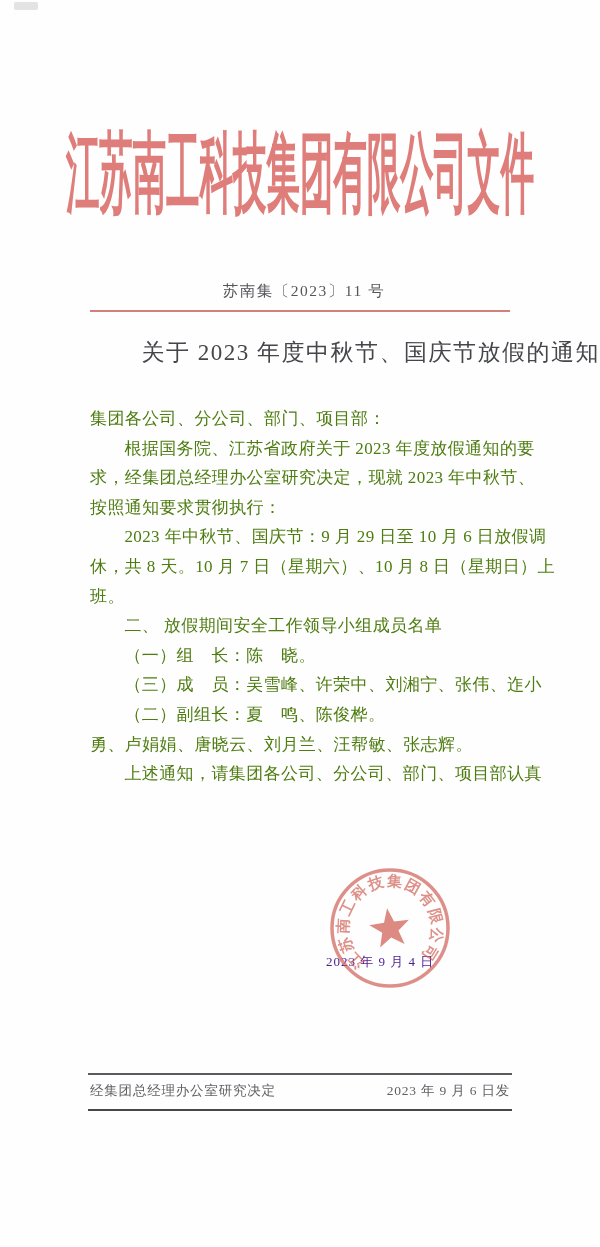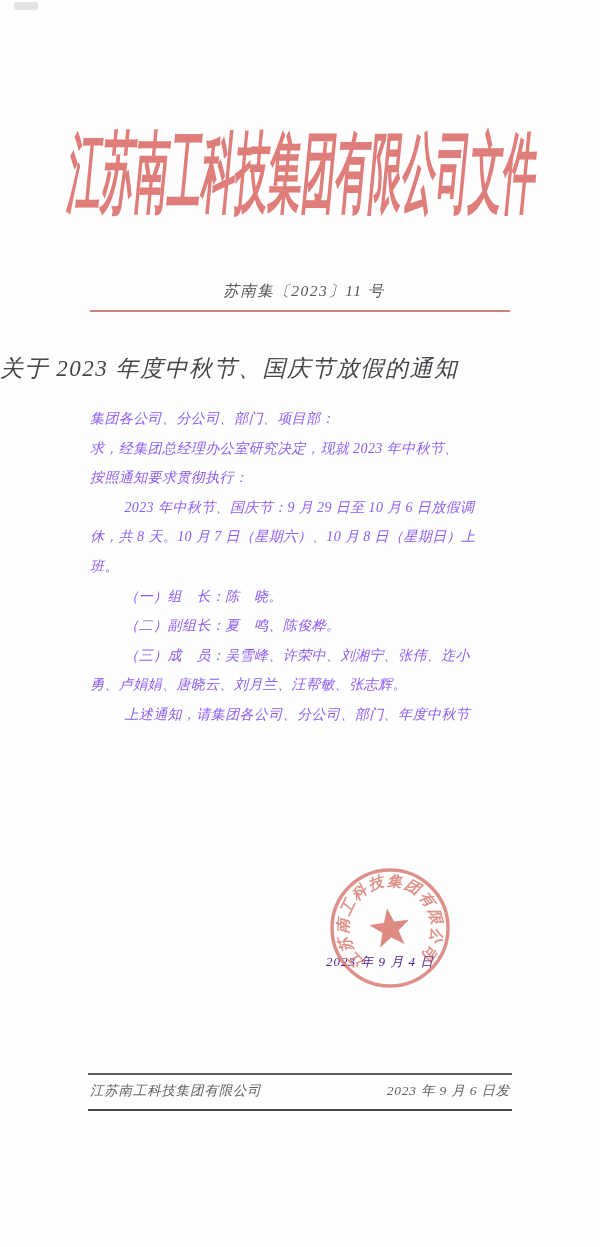--- a/index.html
+++ b/index.html
@@ -1,18 +1,18 @@
 <!DOCTYPE html>
 <html><head>
 <meta charset="utf-8">
 <style>
   html,body{margin:0;padding:0;background:#ffffff;}
   #page{
     position:relative;width:600px;height:1247px;background:#fefefe;
-    font-family:"Liberation Serif","DejaVu Serif",serif;overflow:hidden;font-style:italic;
+    font-family:"Liberation Serif","DejaVu Serif",serif;overflow:hidden;
   }
   #scan-artifact{
     position:absolute;left:14px;top:2px;width:24px;height:8px;
     background:#cccccc;opacity:.55;border-radius:2px;
   }
   #org-header{
     position:absolute;left:0;top:126px;width:600px;height:96px;
     display:flex;align-items:center;justify-content:center;
   }
   #org-header .txt{
@@ -20,26 +20,26 @@
     transform:scaleX(0.38);transform-origin:center center;line-height:96px;
   }
   #doc-number{
     position:absolute;left:4px;top:281px;width:600px;text-align:center;
     font-size:15.5px;color:#55555a;letter-spacing:1.5px;
   }
   #red-rule{
     position:absolute;left:90px;top:310px;width:420px;height:2px;background:#d0817e;
   }
   #doc-title{
-    position:absolute;left:0;top:352px;width:600px;text-align:left;
+    position:absolute;left:0;top:336px;width:600px;text-align:right;
     font-size:23px;color:#45464a;letter-spacing:1.5px;line-height:34px;
   }
   #body-lines{
     position:absolute;left:90px;top:404px;width:428px;
-    font-size:14px;color:#8b5cf6;letter-spacing:0.4px;
+    font-size:17px;color:#4d7c0f;letter-spacing:0.4px;
   }
   .body-line{
     height:29.6px;line-height:29.6px;white-space:nowrap;
   }
   #sign-date{
     position:absolute;left:326px;top:953px;width:200px;
     font-size:13px;color:#4c1d95;letter-spacing:1px;white-space:nowrap;
   }
   #seal{
     position:absolute;left:320px;top:858px;width:140px;height:140px;
@@ -73,30 +73,32 @@
   </div>
 
   <div id="doc-number">苏南集〔2023〕11 号</div>
 
   <div id="red-rule"></div>
 
   <div id="doc-title">关于 2023 年度中秋节、国庆节放假的通知</div>
 
   <div id="body-lines">
       <div class="body-line" style="padding-left: 0px;">集团各公司、分公司、部门、项目部：</div>
+      <div class="body-line" style="padding-left: 34.4px;">根据国务院、江苏省政府关于 2023 年度放假通知的要</div>
       <div class="body-line" style="padding-left: 0px;">求，经集团总经理办公室研究决定，现就 2023 年中秋节、</div>
       <div class="body-line" style="padding-left: 0px;">按照通知要求贯彻执行：</div>
       <div class="body-line" style="padding-left: 34.4px;">2023 年中秋节、国庆节：9 月 29 日至 10 月 6 日放假调</div>
       <div class="body-line" style="padding-left: 0px;">休，共 8 天。10 月 7 日（星期六）、10 月 8 日（星期日）上</div>
       <div class="body-line" style="padding-left: 0px;">班。</div>
+      <div class="body-line" style="padding-left: 34.4px;">二、 放假期间安全工作领导小组成员名单</div>
       <div class="body-line" style="padding-left: 34.4px;">（一）组　长：陈　晓。</div>
+      <div class="body-line" style="padding-left: 34.4px;">（三）成　员：吴雪峰、许荣中、刘湘宁、张伟、迮小</div>
       <div class="body-line" style="padding-left: 34.4px;">（二）副组长：夏　鸣、陈俊桦。</div>
-      <div class="body-line" style="padding-left: 34.4px;">（三）成　员：吴雪峰、许荣中、刘湘宁、张伟、迮小</div>
       <div class="body-line" style="padding-left: 0px;">勇、卢娟娟、唐晓云、刘月兰、汪帮敏、张志辉。</div>
-      <div class="body-line" style="padding-left: 34.4px;">上述通知，请集团各公司、分公司、部门、年度中秋节</div>
+      <div class="body-line" style="padding-left: 34.4px;">上述通知，请集团各公司、分公司、部门、项目部认真</div>
     </div>
 
   <div id="sign-date">2023 年 9 月 4 日</div>
 
   <svg id="seal" viewBox="0 0 140 140" xmlns="http://www.w3.org/2000/svg">
     <g opacity="0.82">
       <circle cx="70" cy="70" r="58" fill="none" stroke-width="3.5" opacity="0.8" stroke="#cd584c"></circle>
       <g id="seal-arc" transform="translate(70,70) rotate(-6)">
           <text transform="rotate(-128) translate(0,-42)" text-anchor="middle" class="seal-char" style="fill: rgb(205, 88, 76);">江</text>
           <text transform="rotate(-104.72727272727272) translate(0,-42)" text-anchor="middle" class="seal-char" style="fill: rgb(205, 88, 76);">苏</text>
@@ -113,19 +115,19 @@
         </g>
       <g transform="translate(70,71) rotate(-8)">
         <polygon opacity="0.85" points="0,-21 5.05,-6.96 19.97,-6.49 8.18,2.66 12.34,16.99 0,8.6 -12.34,16.99 -8.18,2.66 -19.97,-6.49 -5.05,-6.96" fill="#cd584c"></polygon>
       </g>
     </g>
   </svg>
 
   <div id="footer-rule-top"></div>
 
   <div id="footer-row">
-    <span>江苏南工科技集团有限公司</span>
+    <span>经集团总经理办公室研究决定</span>
     <span>2023 年 9 月 6 日发</span>
   </div>
 
   <div id="footer-rule-bottom"></div>
 
 </div>
 
 </body></html>

